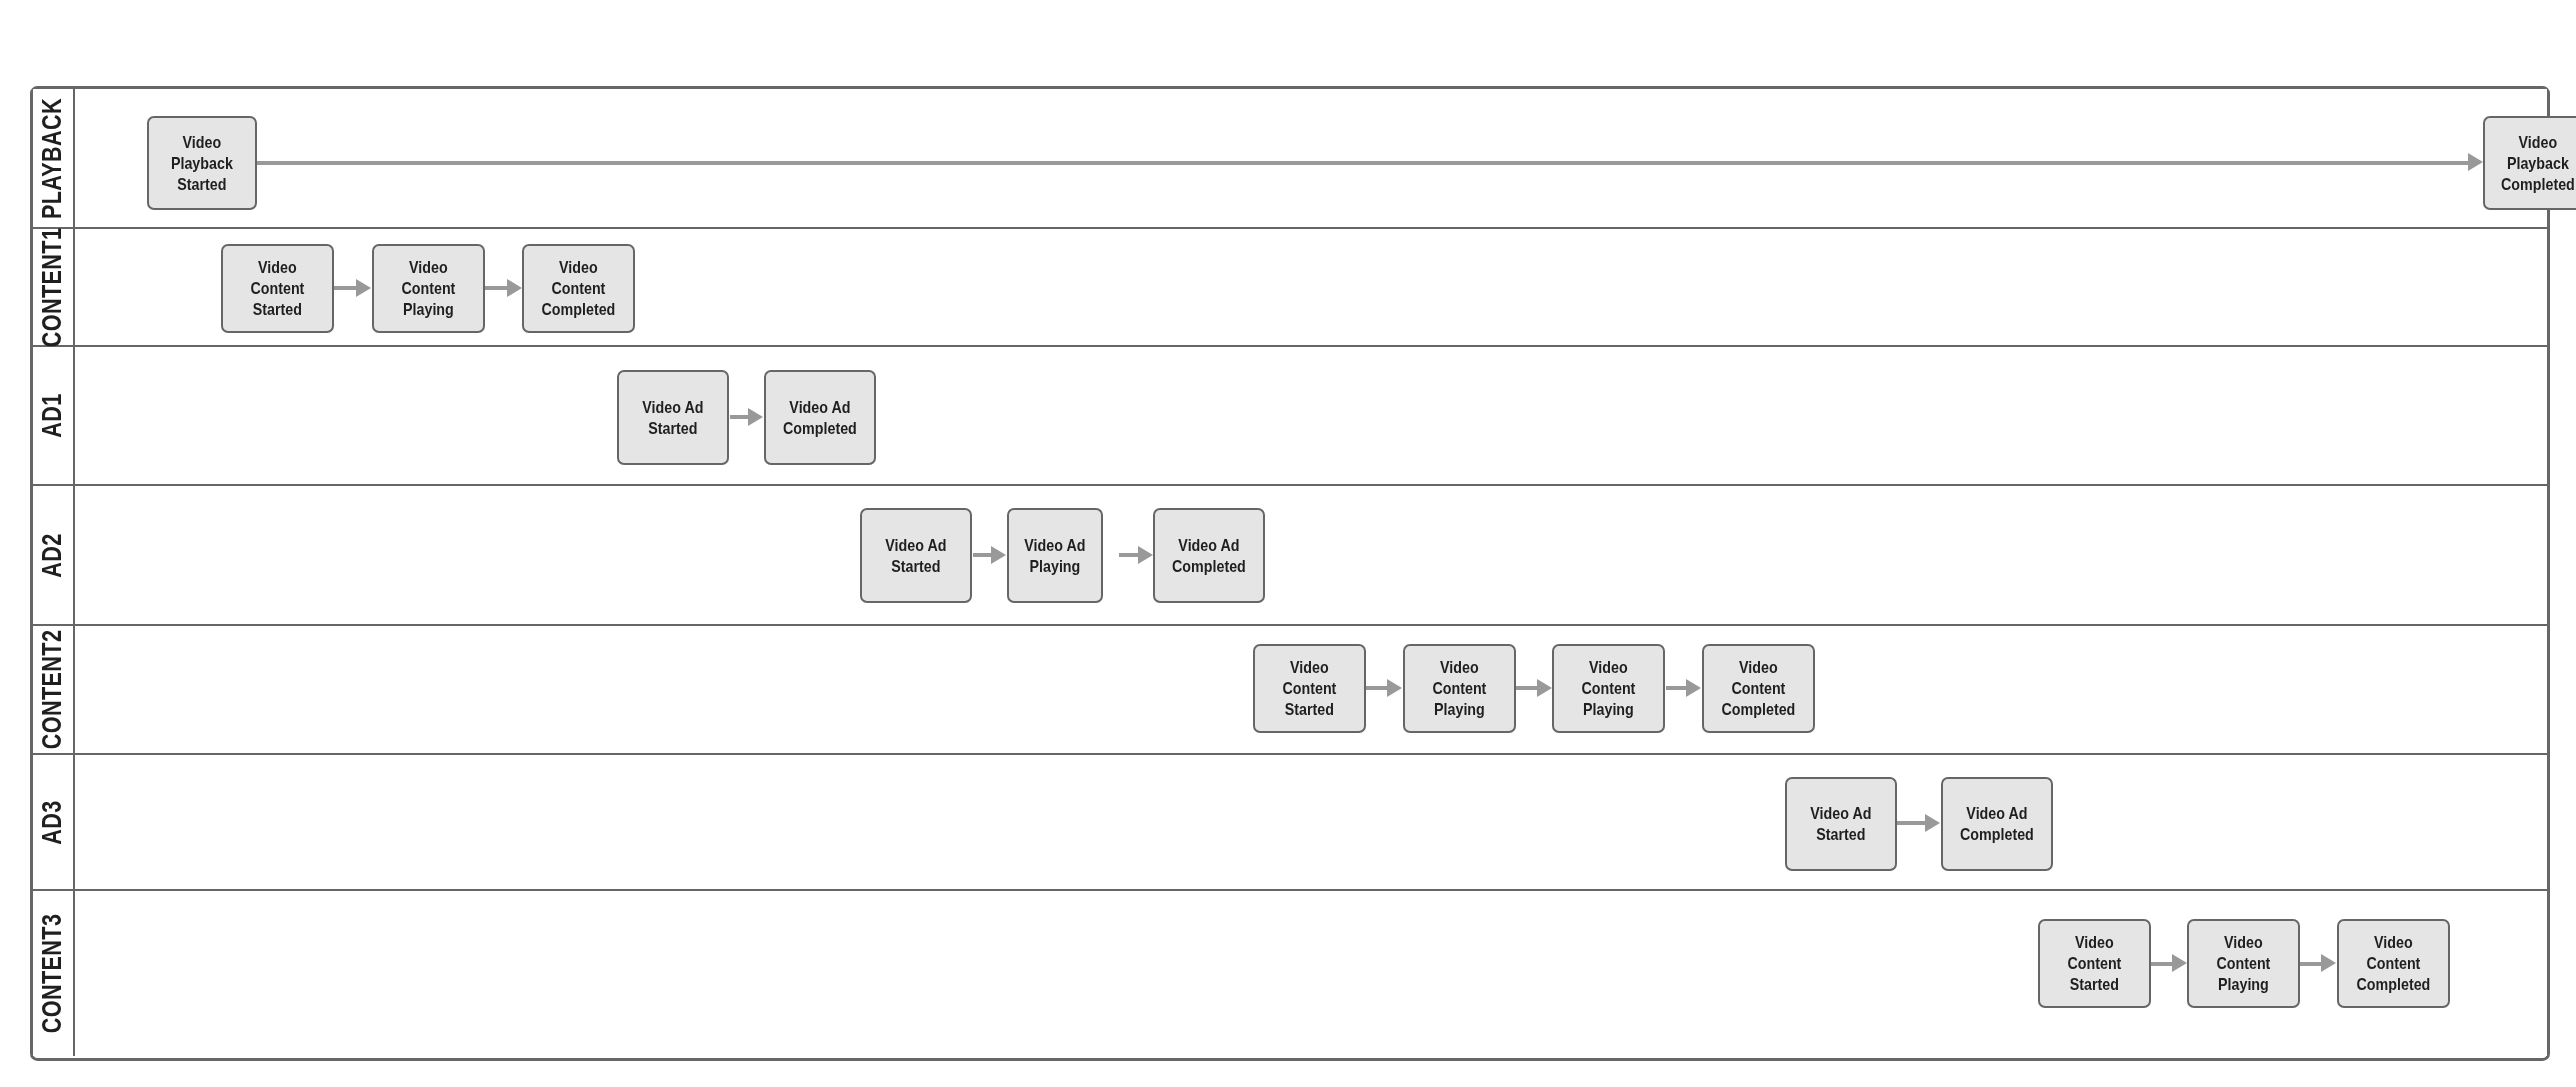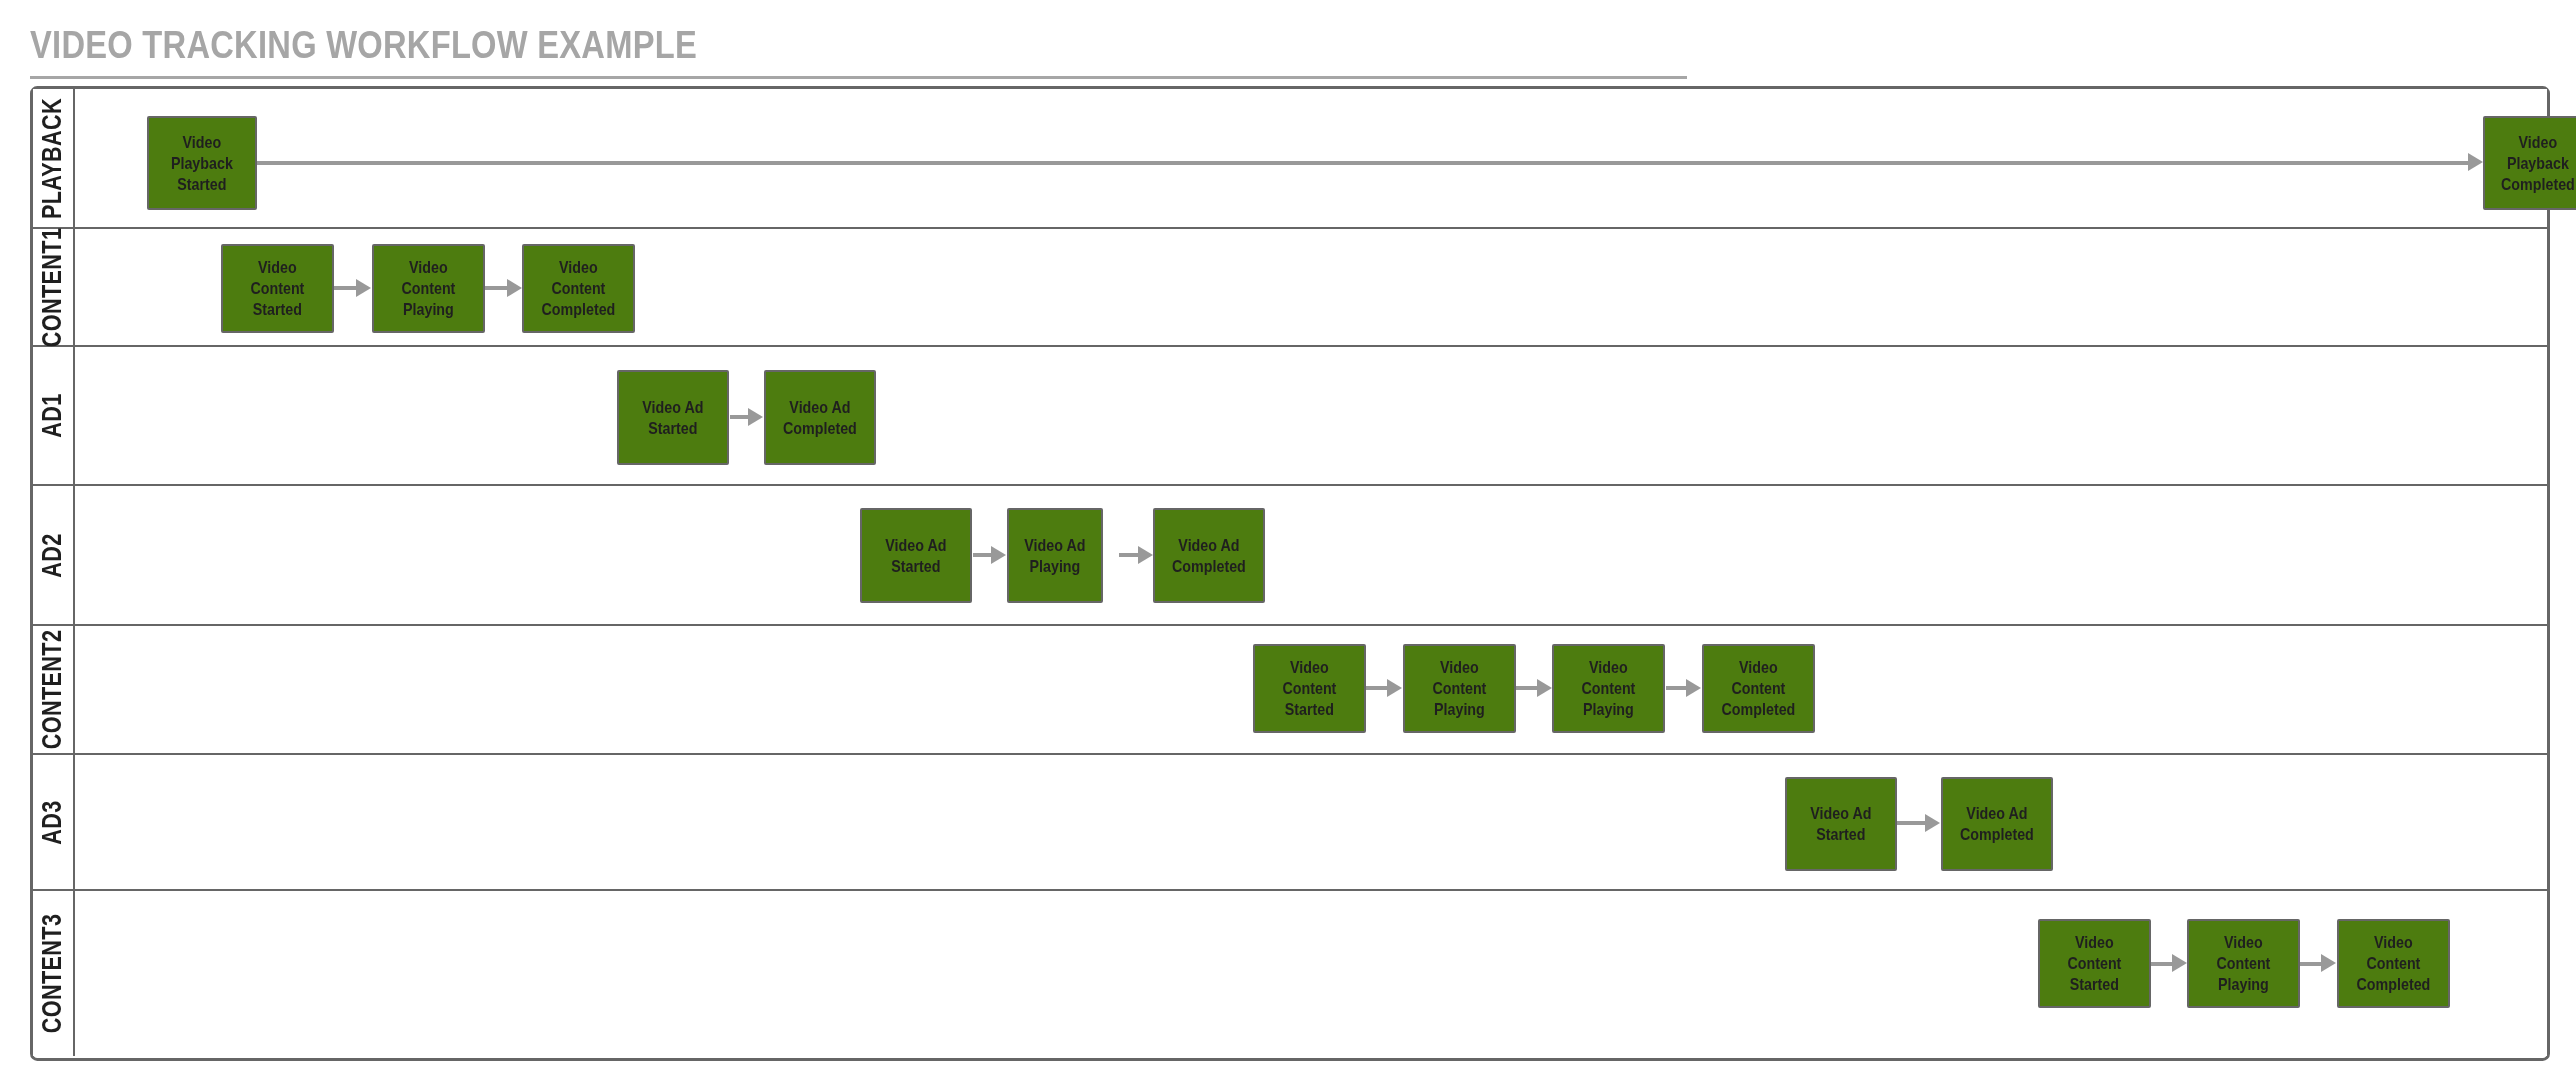--- a/index.html
+++ b/index.html
@@ -95,22 +95,22 @@
     position: relative;
     flex: 1 1 auto;
     box-sizing: border-box;
   }
 
   
   .node {
     position: absolute;
     box-sizing: border-box;
     border: 2.6px solid #666666;
-    border-radius: 2px;
-    background: #4d7c0f;
+    border-radius: 7px;
+    background: #e5e5e5;
     display: flex;
     align-items: center;
     justify-content: center;
     text-align: center;
     padding: 2.1px 3.1px;
   }
   .node-label {
     font-family: "Liberation Sans", sans-serif;
     font-weight: bold;
     font-size: 17px;
@@ -134,24 +134,20 @@
     border-top: 9.4px solid transparent;
     border-bottom: 9.4px solid transparent;
     border-left: 15.6px solid #999999;
   }
 </style>
 </head>
 <body>
 
 <div id="page">
 
-  <div id="title-block">
-    <div id="page-title">VIDEO TRACKING WORKFLOW EXAMPLE</div>
-    <div id="title-rule"></div>
-  </div>
 
   <div id="swimlane">
 
     <div class="lane" style="height:140px;">
       <div class="lane-header">
         <span class="lane-header-label">PLAYBACK</span>
       </div>
       <div class="lane-body">
         <div class="node" style="left:72px; top:27px; width:110px; height:94px;">
           <span class="node-label">Video Playback

